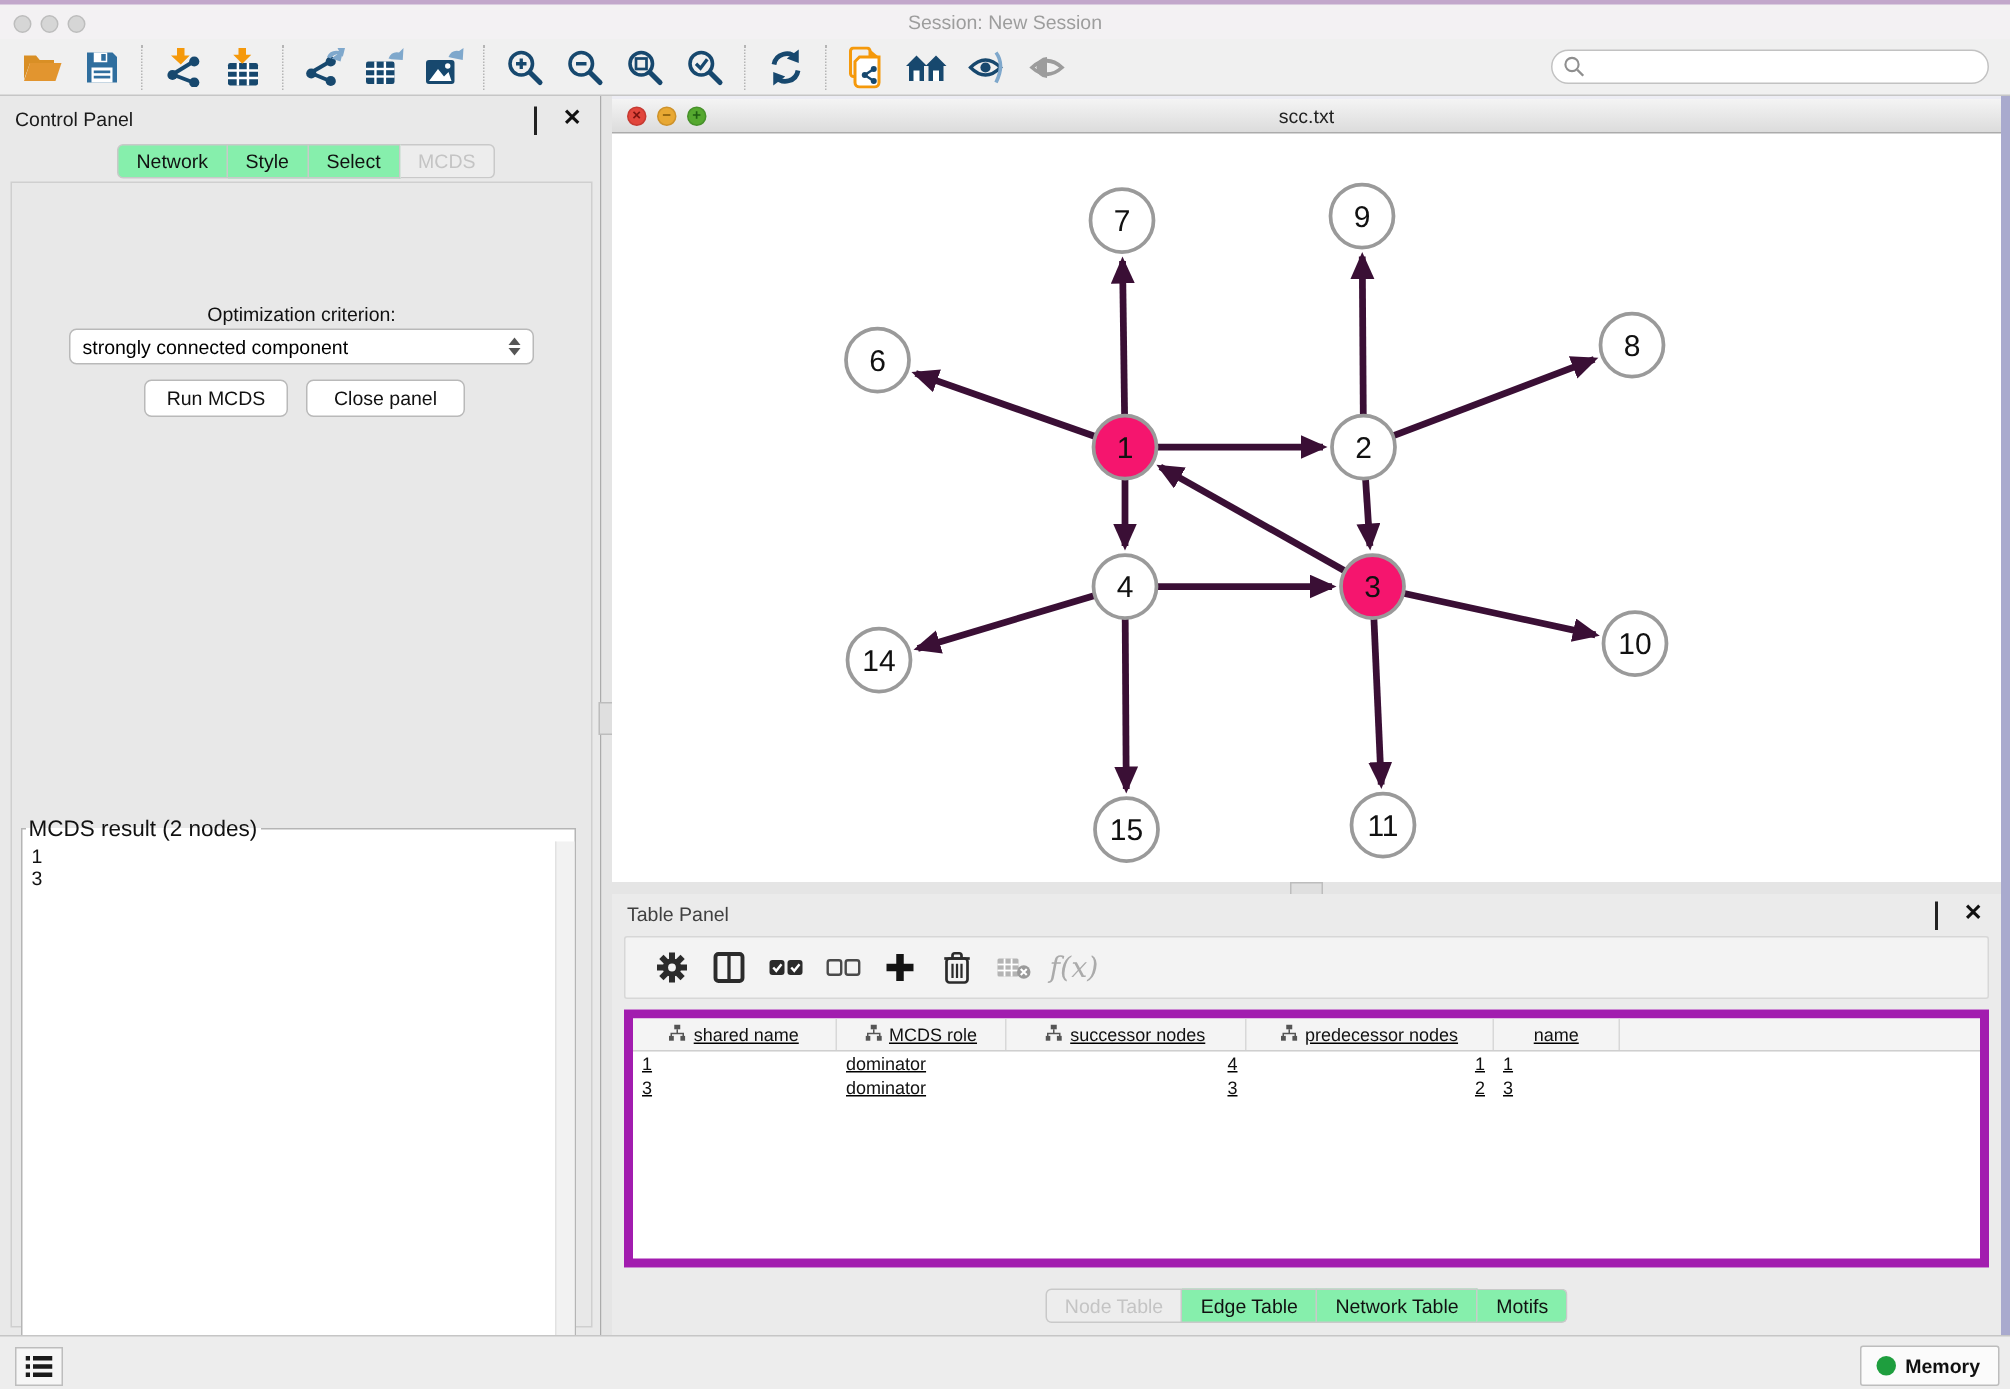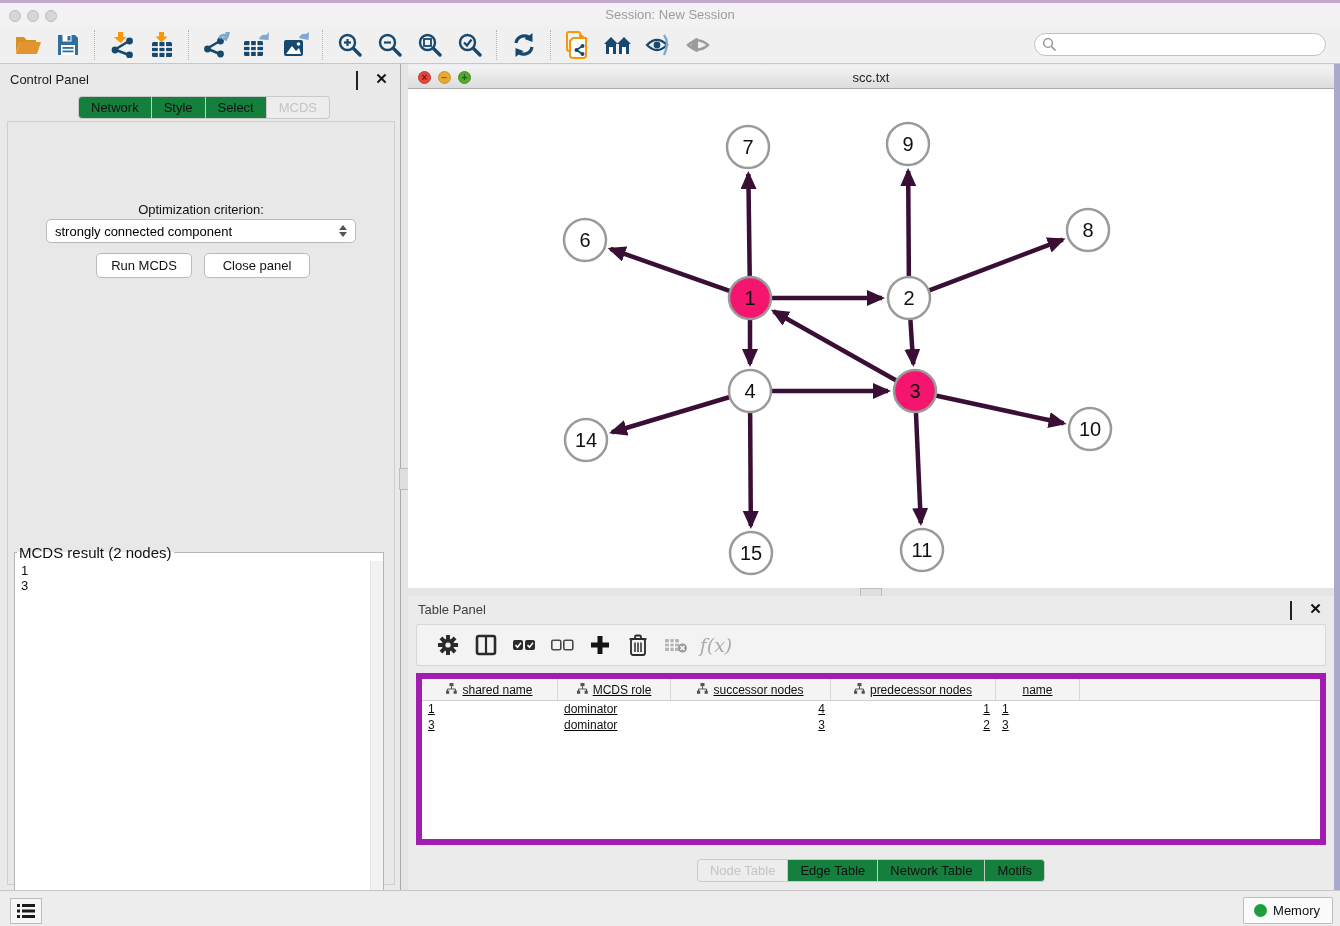--- a/index.html
+++ b/index.html
@@ -26,21 +26,21 @@
 
   
   #control-panel{left:0;top:64px;width:401px;height:826px;background:#E9E9E9;border-right:1px solid #ABABAB;box-sizing:border-box;}
   .panel-head{position:absolute;left:0;top:0;width:100%;height:30px;}
   .panel-head .pt{position:absolute;left:10px;top:8px;font-size:13px;color:#1A1A1A;}
   .wbtn{position:absolute;top:8px;width:13px;height:13px;}
   .float-glyph{width:9px;height:9px;border:1.6px solid #222;box-sizing:border-box;margin:1px;}
   .x-glyph{font-size:15px;font-weight:bold;color:#111;line-height:13px;text-align:center;}
 
   .seg{display:flex;}
-  .seg .tab{font-size:13px;padding:3px 12px;background:#15803d;border:1px solid #C9C9C9;border-left:none;color:#111;white-space:nowrap;}
+  .seg .tab{font-size:13px;padding:3px 12px;background:#86efac;border:1px solid #C9C9C9;border-left:none;color:#111;white-space:nowrap;}
   .seg .tab:first-child{border-left:1px solid #C9C9C9;border-radius:4px 0 0 4px;}
   .seg .tab:last-child{border-radius:0 4px 4px 0;}
   .seg .tab.sel{background:#EDEDED;color:#C4C4C4;}
   #cp-tabs{position:absolute;left:78px;top:32px;}
 
   #cp-body{position:absolute;left:7px;top:57px;width:386px;height:762px;background:#E8E8E8;border:1px solid #CFCFCF;}
   #opt-label{position:absolute;left:0;width:100%;top:80px;text-align:center;font-size:13px;color:#111;}
   #criterion{position:absolute;left:38px;top:97px;width:310px;height:24px;background:#FFF;border:1px solid #B9B9B9;
              border-radius:5px;display:flex;align-items:center;padding:0 8px;box-sizing:border-box;font-size:13px;}
   #criterion .chev{margin-left:auto;display:flex;flex-direction:column;gap:2px;}
@@ -93,21 +93,21 @@
   #tbody .tr{display:flex;height:16px;}
   #tbody .td{font-size:12px;color:#111;box-sizing:border-box;padding:1px 6px 0 6px;overflow:hidden;white-space:nowrap;}
 
   #tp-tabs{position:absolute;left:0;right:0;bottom:8px;display:flex;justify-content:center;}
 
   
   #statusbar{left:0;top:890px;width:1340px;height:36px;background:#EDEDED;border-top:1px solid #C6C6C6;box-sizing:border-box;}
   #list-btn{position:absolute;left:10px;top:7px;width:30px;height:24px;background:#F6F6F6;border:1px solid #BDBDBD;
             display:flex;align-items:center;justify-content:center;}
   #memory-btn{position:absolute;right:7px;top:6px;height:25px;padding:0 12px 0 10px;background:#FBFBFB;border:1px solid #BDBDBD;
-            border-radius:2px;display:flex;align-items:center;gap:6px;font-size:13px;color:#111;}
+            border-radius:2px;display:flex;align-items:center;gap:6px;font-size:13px;color:#111;font-weight:bold;}
   #memory-dot{width:13px;height:13px;border-radius:50%;background:#1E9E3E;}
 </style>
 </head>
 <body>
 
 <div id="app">
 
   <div id="titlebar" class="abs">
     <span class="dot" style="left:9px"></span>
     <span class="dot" style="left:27px"></span>

